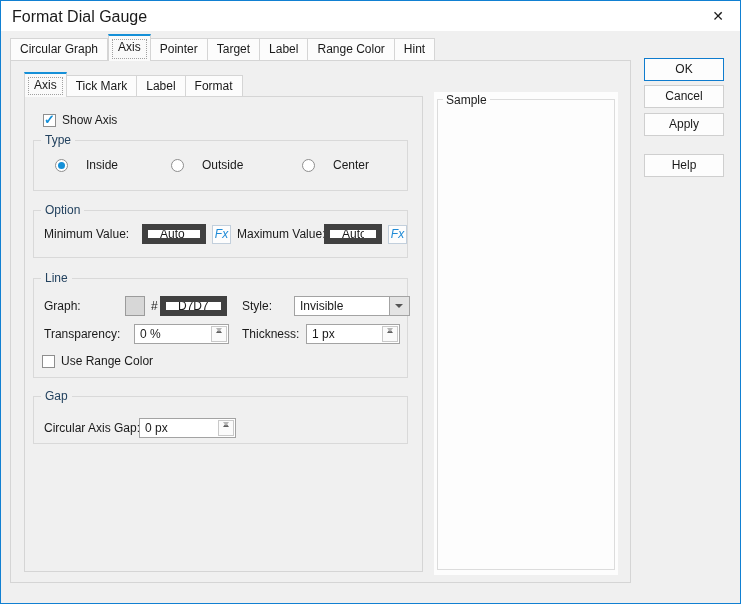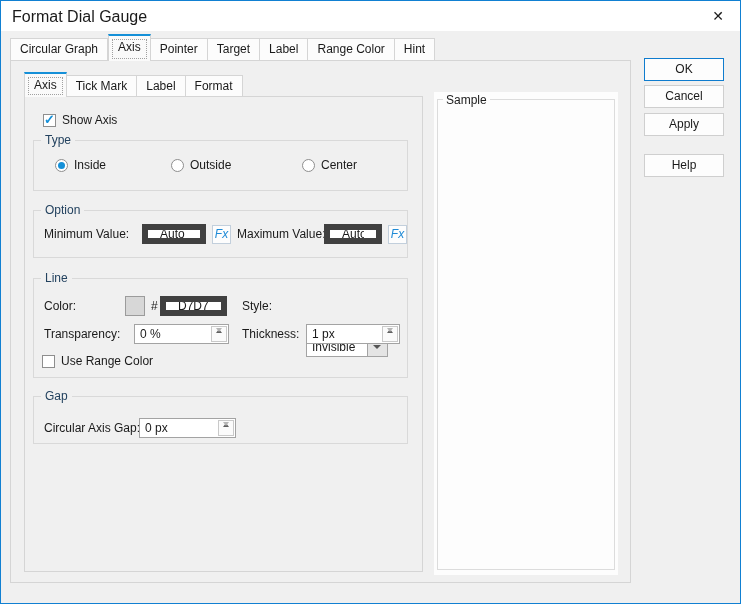--- a/index.html
+++ b/index.html
@@ -32,21 +32,21 @@
     box-sizing:border-box; border:1px solid #d5d5d5; background:#f0f0f0; z-index:1; }
   .sub-panel { position:absolute; left:13px; top:35px; width:399px; height:476px;
     box-sizing:border-box; border:1px solid #d5d5d5; z-index:1; }
 
   
   .check-row { position:absolute; display:flex; align-items:center; gap:6px; height:14px; }
   .checkbox { width:13px; height:13px; box-sizing:border-box; background:#fff;
     border:1px solid #8e8e8e; position:relative; flex:none; }
   .checkbox.checked::after { content:"\2713"; position:absolute; left:0px; top:-3px;
     font-size:13px; font-weight:bold; color:#1590d8; }
-  .radio-item { position:absolute; display:flex; align-items:center; gap:6px; height:14px; }
+  .radio-item { position:absolute; display:flex; align-items:center; gap:18px; height:14px; }
   .radio { width:13px; height:13px; box-sizing:border-box; border-radius:50%; background:#fff;
     border:1px solid #8e8e8e; position:relative; flex:none; }
   .radio.selected::after { content:""; position:absolute; left:2px; top:2px; width:7px; height:7px;
     border-radius:50%; background:#1590d8; }
 
   .group { position:absolute; left:8px; width:375px; box-sizing:border-box;
     border:1px solid #d9d9d9; }
   .group-legend { position:absolute; top:-8px; left:7px; background:#f0f0f0; padding:0 4px;
     color:#23425f; }
   #group-type { top:43px; height:51px; }
@@ -156,27 +156,27 @@
         <input class="textbox" style="left: 108px; top: 13px; width: 64px;" value="Auto">
         <span class="fx-btn" style="left:178px; top:14px;">Fx</span>
         <span class="lbl" style="left:203px; top:13px;">Maximum Value:</span>
         <input class="textbox" style="left: 290px; top: 13px; width: 58px;" value="Auto">
         <span class="fx-btn" style="left:354px; top:14px;">Fx</span>
       </div>
 
       <div class="group" id="group-line">
         <span class="group-legend">Line</span>
 
-        <span class="lbl" style="left:10px; top:17px;">Color:</span>
+        <span class="lbl" style="left:10px; top:17px;">Graph:</span>
         <span class="swatch" style="left:91px; top:17px; background:#D7D7D7;"></span>
         <span class="lbl" style="left:117px; top:17px;">#</span>
         <input class="textbox" style="left: 126px; top: 17px; width: 67px;" value="D7D7D7">
 
         <span class="lbl" style="left:208px; top:17px;">Style:</span>
-        <div class="dropdown" style="left:272px; top:17px; width:82px;margin-top:41px;">
+        <div class="dropdown" style="left:260px; top:17px; width:116px;">
           <span class="dd-value">Invisible</span>
           <span class="dd-btn">
             <span class="dd-arrow"></span>
           </span>
         </div>
 
         <span class="lbl" style="left:10px; top:45px;">Transparency:</span>
         <div class="spin" style="left:100px; top:45px; width:95px;">
           <span class="spin-value">0 %</span>
           <span class="spin-btns">

